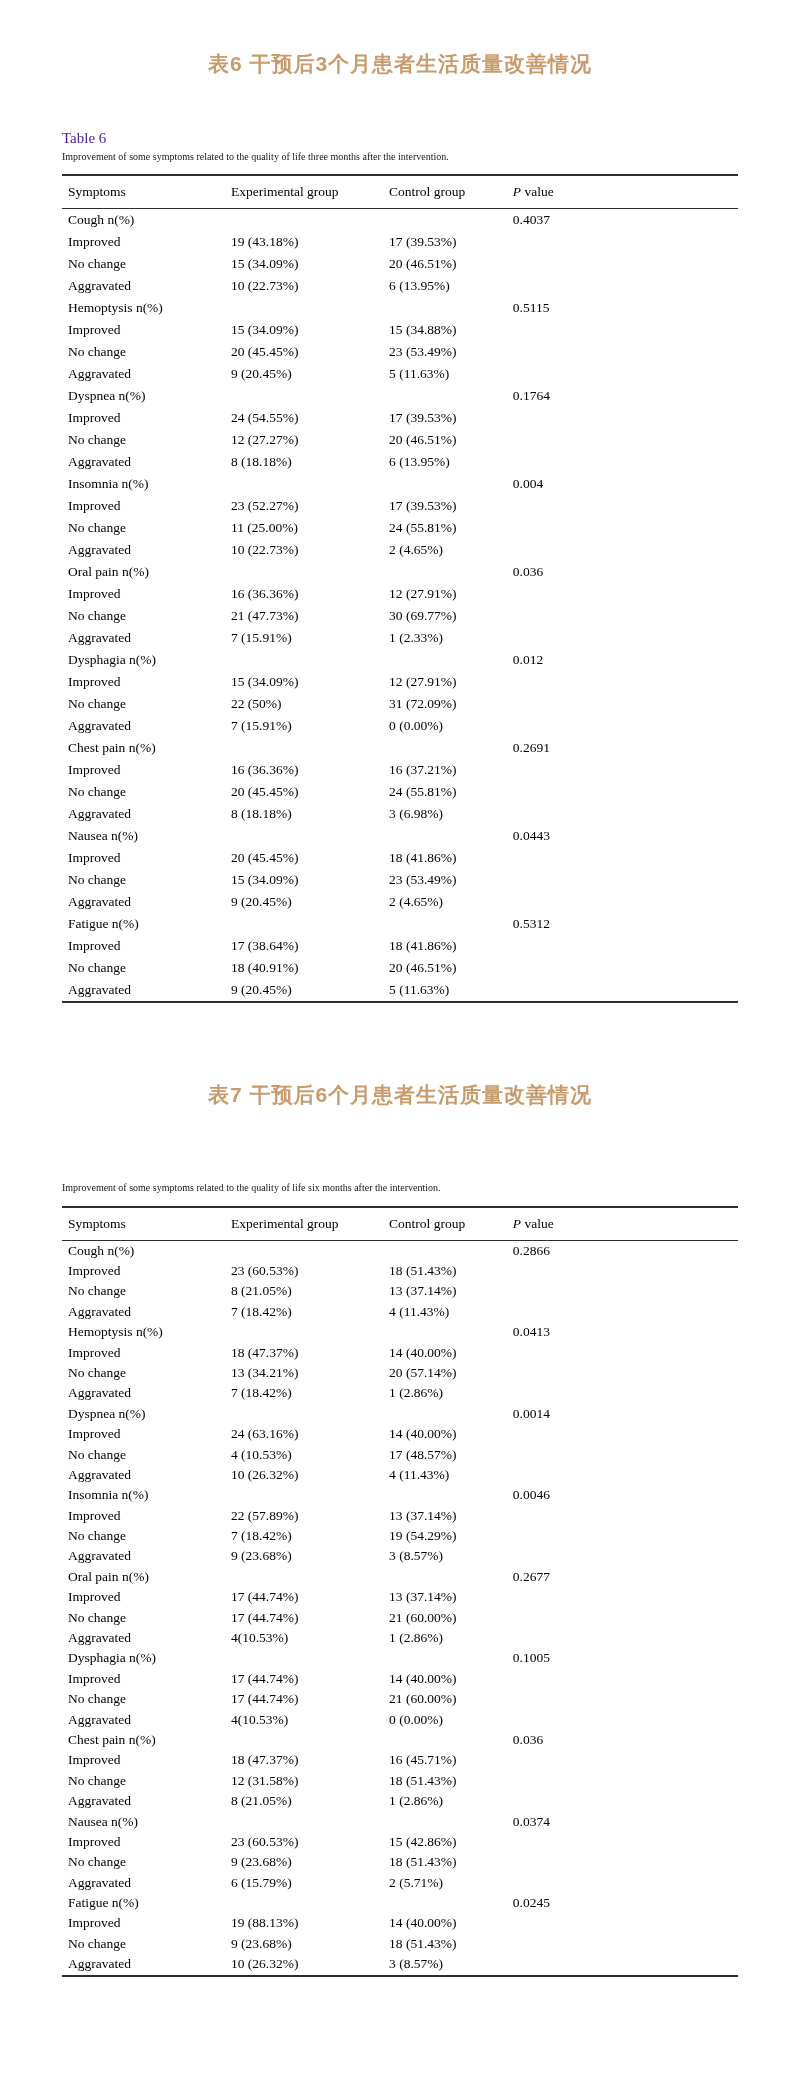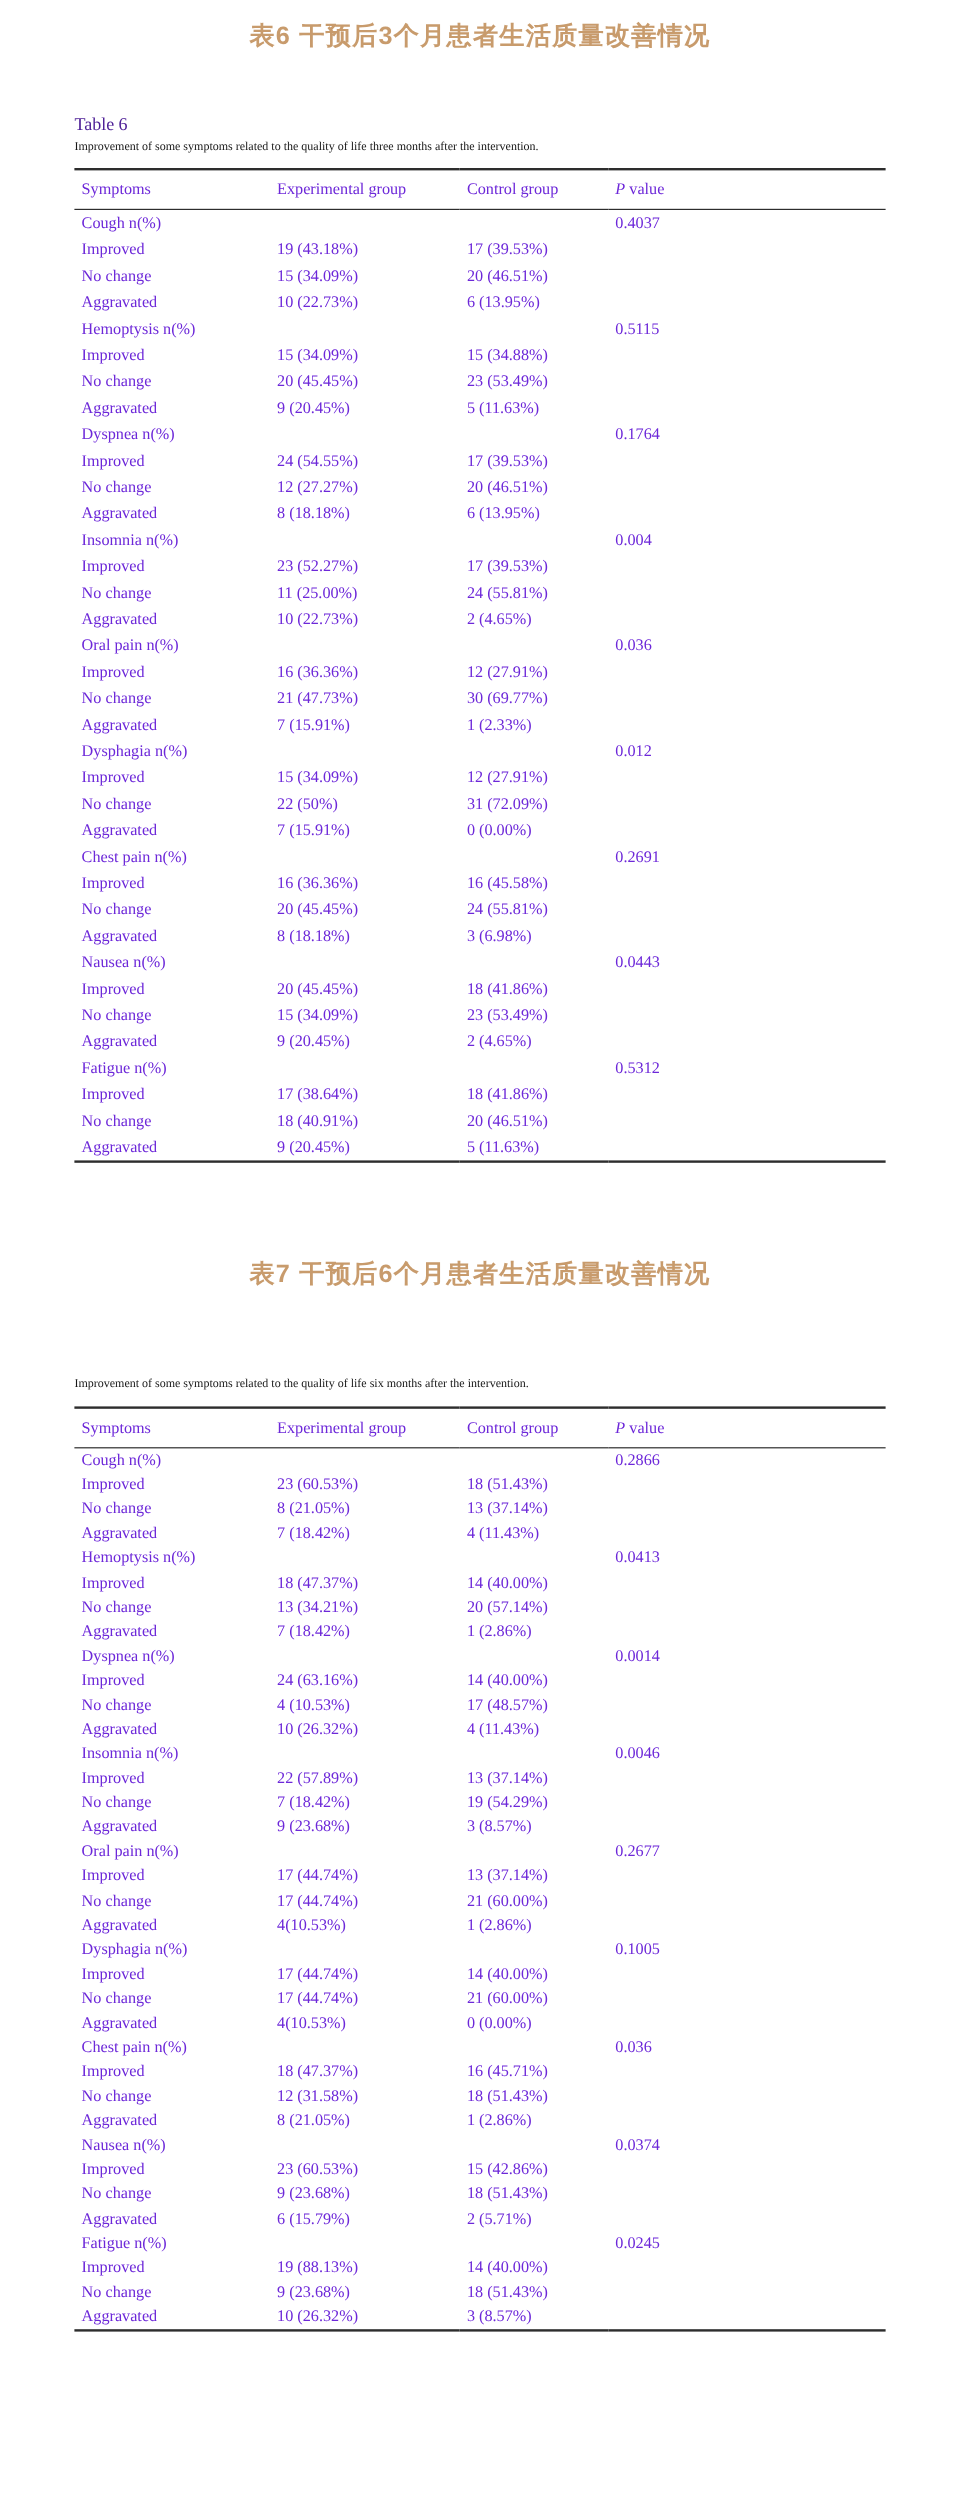--- a/index.html
+++ b/index.html
@@ -15,21 +15,21 @@
     -webkit-font-smoothing: antialiased;
   }
   .zh-heading {
     text-align: center;
     font-family: "Liberation Sans", sans-serif;
     font-weight: 700;
     font-size: 21px;
     letter-spacing: 1px;
     color: #c89b6c;
   }
-  .zh-heading.first { padding-top: 16px; }
+  .zh-heading.first { padding-top: 16px; margin-top: 34px; }
   .zh-heading.second { padding-top: 0; }
   .paper-block {
     margin: 0 62px;
   }
   .block-one { margin-top: 52px; }
   .block-two { margin-top: 72px; }
   .gap-between { height: 78px; }
   .table-label {
     font-weight: 400;
     font-size: 15px;
@@ -43,21 +43,21 @@
     max-width: 676px;
   }
   table.data-table {
     width: 100%;
     border-collapse: collapse;
     table-layout: fixed;
     margin-top: 11px;
     border-top: 2px solid #2d2d2d;
     border-bottom: 2px solid #2d2d2d;
     font-size: 13.5px;
-    color: #6d28d9;
+    color: #000000;
   }
   col.c-sym  { width: 24.1%; }
   col.c-exp  { width: 23.4%; }
   col.c-ctrl { width: 18.3%; }
   col.c-p    { width: 34.2%; }
   table.data-table th {
     font-weight: 400;
     text-align: left;
     padding: 8px 0 8px 6px;
     border-bottom: 1.5px solid #2d2d2d;
@@ -246,21 +246,21 @@
         </tr>
         <tr>
           <td class="sym">Chest pain n(%)</td>
           <td class="val"></td>
           <td class="val"></td>
           <td class="pval">0.2691</td>
         </tr>
         <tr>
           <td class="sub">Improved</td>
           <td class="val">16 (36.36%)</td>
-          <td class="val">16 (45.58%)</td>
+          <td class="val">16 (37.21%)</td>
           <td class="pval"></td>
         </tr>
         <tr>
           <td class="sub">No change</td>
           <td class="val">20 (45.45%)</td>
           <td class="val">24 (55.81%)</td>
           <td class="pval"></td>
         </tr>
         <tr>
           <td class="sub">Aggravated</td>

